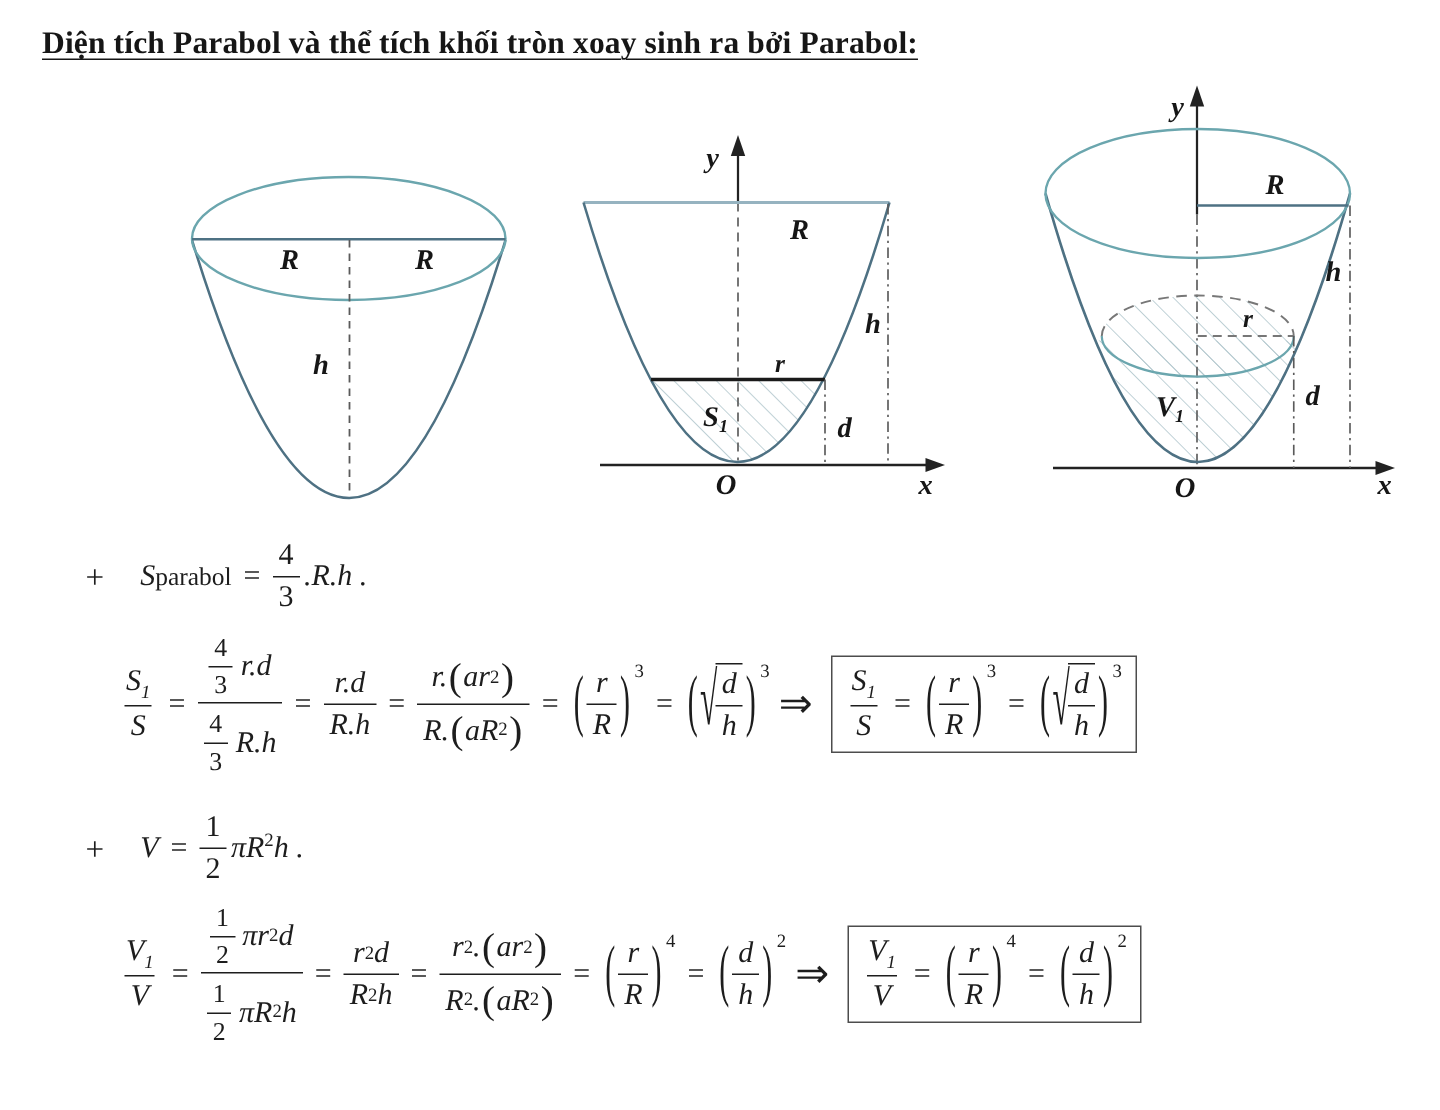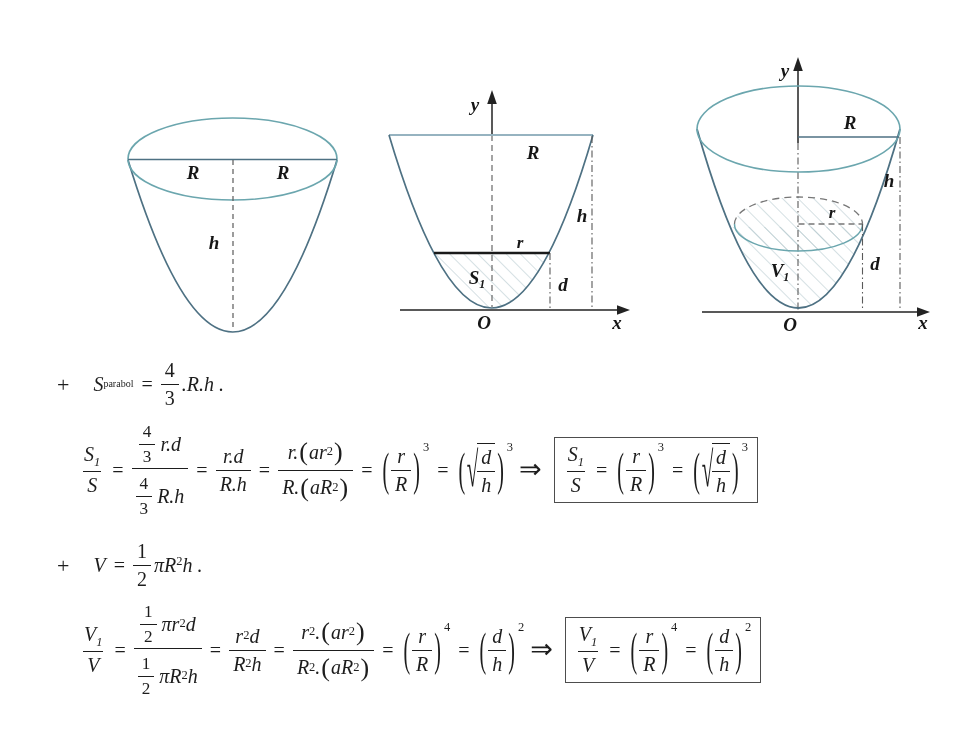--- a/index.html
+++ b/index.html
@@ -26,37 +26,38 @@
   .r4  { left:80px;  top:601px; }
   .up  { font-style:normal; }
   .op  { font-size:22px; margin-right:24px; }
   .eq  { margin:0 8px; }
   .fr  { display:inline-flex; flex-direction:column; align-items:center; }
   .fr .nu { padding:0 4px 1px; }
   .fr .de { border-top:1.3px solid #1d1d1d; padding:1px 4px 0; }
   .g   { display:inline-flex; align-items:center; }
   .fs  { font-size:86%; margin-right:5px; }
   .sb  { font-size:12.5px; vertical-align:-5px; }
-  .psub{ font-size:10px; font-style:normal; vertical-align:-7px; }
+  .psub{ font-size:17px; font-style:normal; vertical-align:-7px; }
   .ss  { font-size:12.5px; vertical-align:7px; font-style:normal; }
   .pm  { font-style:normal; font-size:130%; font-weight:400; padding:0 1px; }
   .pb  { display:inline-block; font-style:normal; font-weight:400; transform:scaleY(2.3); margin:0 2px; }
   .ex  { font-size:12.5px; font-style:normal; position:relative; top:-22px; margin-left:1px; }
   .sq  { display:inline-flex; align-items:center; }
   .rad { display:inline-block; font-style:normal; transform:scaleY(2.45) scaleX(1.05); margin-right:-1px; }
   .rc  { display:inline-block; border-top:1.4px solid #1d1d1d; padding-top:1px; }
   .imp { font-size:27px; margin:0 12px 0 6px; font-style:normal; }
   .boxed { display:inline-flex; align-items:center; border:1.4px solid #4d4d4d; padding:4px 9px; }
   .tail { margin-left:3px; }
 </style>
 </head>
 <body>
 
 <div class="page">
 
+  <h1 class="title">Diện tích Parabol và thể tích khối tròn xoay sinh ra bởi Parabol:</h1>
 
   <svg id="d1" class="diag" width="272" height="252" viewBox="0 0 272 252">
     <path d="M 25 67 Q 130 411 234 67" fill="none" stroke-width="1.7" stroke="#4e7183"></path>
     <ellipse cx="129.5" cy="66" rx="104.5" ry="41" fill="none" stroke-width="1.6" stroke="#6ba6ae"></ellipse>
     <line x1="25" y1="66.5" x2="234" y2="66.5" stroke-width="1.7" stroke="#4e7183"></line>
     <line x1="130" y1="67" x2="130" y2="238" stroke="#5a5a5a" stroke-width="1.2" stroke-dasharray="5 4"></line>
     <text class="lbl" x="90" y="86" text-anchor="middle">R</text>
     <text class="lbl" x="180" y="86" text-anchor="middle">R</text>
     <text class="lbl" x="111" y="156" text-anchor="middle">h</text>
   </svg>

